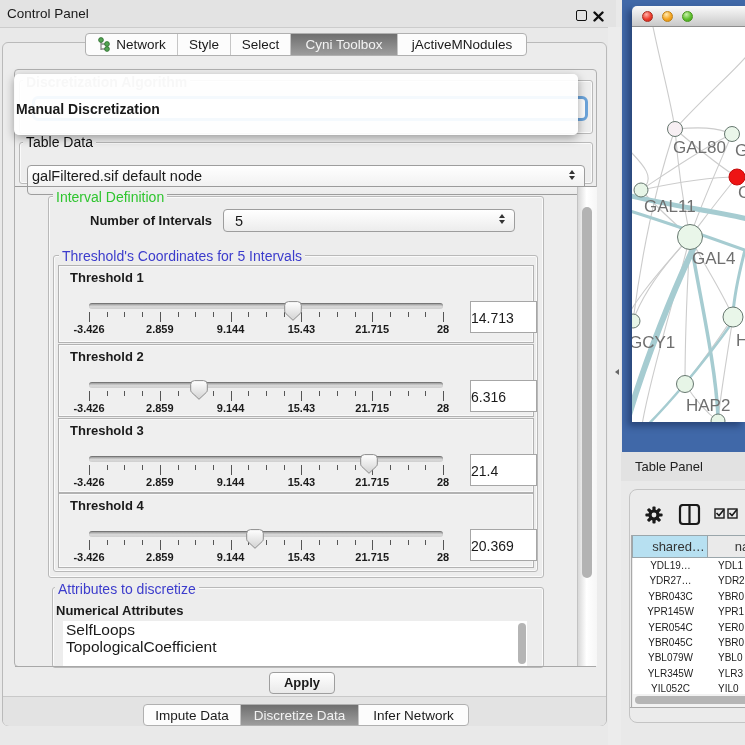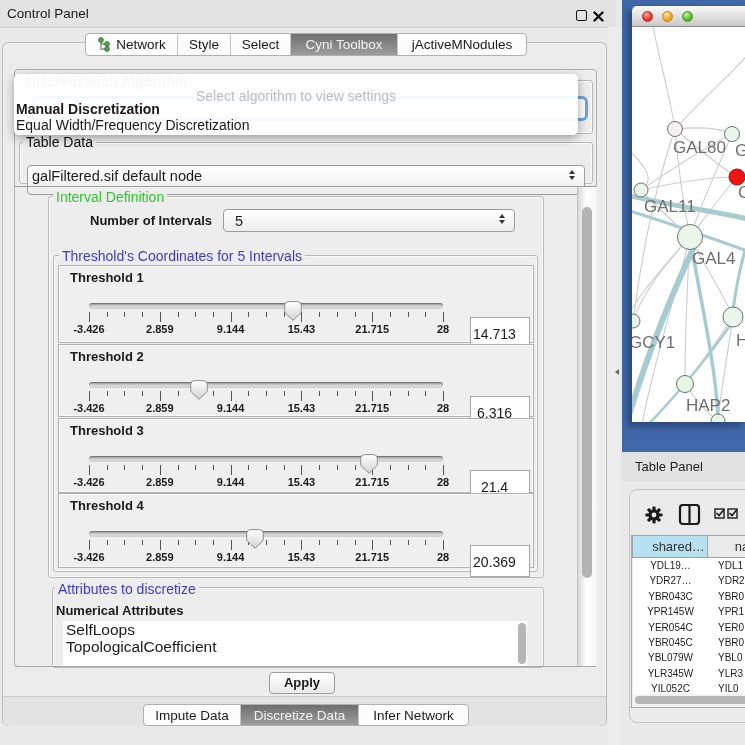--- a/index.html
+++ b/index.html
@@ -32,21 +32,21 @@
 .arrows .dn{width:0;height:0;border-left:3.5px solid transparent;border-right:3.5px solid transparent;border-top:4px solid #333;}
 
 #fsbtrack{left:577px;top:187px;width:19px;height:479px;background:linear-gradient(to right,#d8d8d8,#ffffff 45%,#f6f6f6);border-left:1px solid #c2c2c2;}
 #fsbthumb{left:582px;top:207px;width:10px;height:371px;background:#b3b3b3;border-radius:5px;}
 
 .tpanel{position:absolute;left:58px;width:474px;background:#efefef;border:1px solid #b2b2b2;box-shadow:inset 0 0 0 1px rgba(255,255,255,.6);}
 .tpanel .tl{position:absolute;left:11px;top:4px;font-size:13px;font-weight:bold;}
 .track{position:absolute;left:30px;top:37px;width:354px;height:6px;border-radius:3px;background:linear-gradient(#8f8f8f,#d9d9d9 60%,#cfcfcf);box-shadow:inset 0 1px 1px rgba(0,0,0,.25);}
 .tick{position:absolute;width:1px;background:#555;}
 .tlab{position:absolute;top:57px;font-size:11px;font-weight:bold;transform:translateX(-50%);white-space:nowrap;}
-.vbox{position:absolute;left:411px;top:35px;width:47px;height:30px;background:#fff;border:1px solid #a6a6a6;font-size:14px;text-align:center;line-height:32px;padding-right:11px;margin-top:16px;}
+.vbox{position:absolute;left:411px;top:35px;width:47px;height:30px;background:#fff;border:1px solid #a6a6a6;font-size:14px;text-align:left;line-height:32px;padding-right:18px;}
 .thumb{position:absolute;top:35px;width:18px;height:20px;}
 
 #listbox{left:63px;top:621px;width:464px;height:46px;background:#ffffff;overflow:hidden;}
 #listbox div{font-size:15.5px;line-height:17.3px;padding-left:3px;}
 #lsbthumb{left:518px;top:623px;width:8px;height:41px;border-radius:4px;background:#b5b5b5;}
 
 #applybtn{left:269px;top:672px;width:64px;height:20px;background:linear-gradient(#ffffff,#e9e9e9);border:1px solid #9e9e9e;border-radius:4px;font-size:13px;font-weight:bold;text-align:center;line-height:20px;}
 
 #bottabs{left:143px;top:704px;width:324px;height:20px;}
 
@@ -315,23 +315,21 @@
 <div class="abs tabbar" id="bottabs">
  <div class="tab" style="width:97px;">Impute Data</div>
  <div class="tab sel" style="width:118px;">Discretize Data</div>
  <div class="tab" style="width:109px;">Infer Network</div>
 </div>
 
 <div class="abs" style="left:608px;top:27px;width:13px;height:718px;background:#ececec;"></div>
 <div class="abs" style="left:615px;top:369px;width:0;height:0;border-top:3px solid transparent;border-bottom:3px solid transparent;border-right:4px solid #666;"></div>
 
 <div class="abs" id="popup">
-  <div class="hint">Select algorithm to view settings</div>
   <div class="i1">Manual Discretization</div>
-  <div class="i2">Equal Width/Frequency Discretization</div>
 </div>
 
 <div class="abs" id="bluebg"></div>
 <div class="abs" id="netwin"></div>
 <div class="abs" id="nettitle">
   <div class="light" style="left:9.5px;background:radial-gradient(circle at 38% 28%,#ffb0a8,#ee3d2e 55%,#c21f12);border:1px solid #a82b1f;"></div>
   <div class="light" style="left:29.5px;background:radial-gradient(circle at 38% 28%,#ffe9b0,#f5a623 55%,#d88a0a);border:1px solid #bf8113;"></div>
   <div class="light" style="left:49.5px;background:radial-gradient(circle at 38% 28%,#c8f0a8,#5fc030 55%,#3f9c18);border:1px solid #47951c;"></div>
 </div>
 <div class="abs" id="netview">

